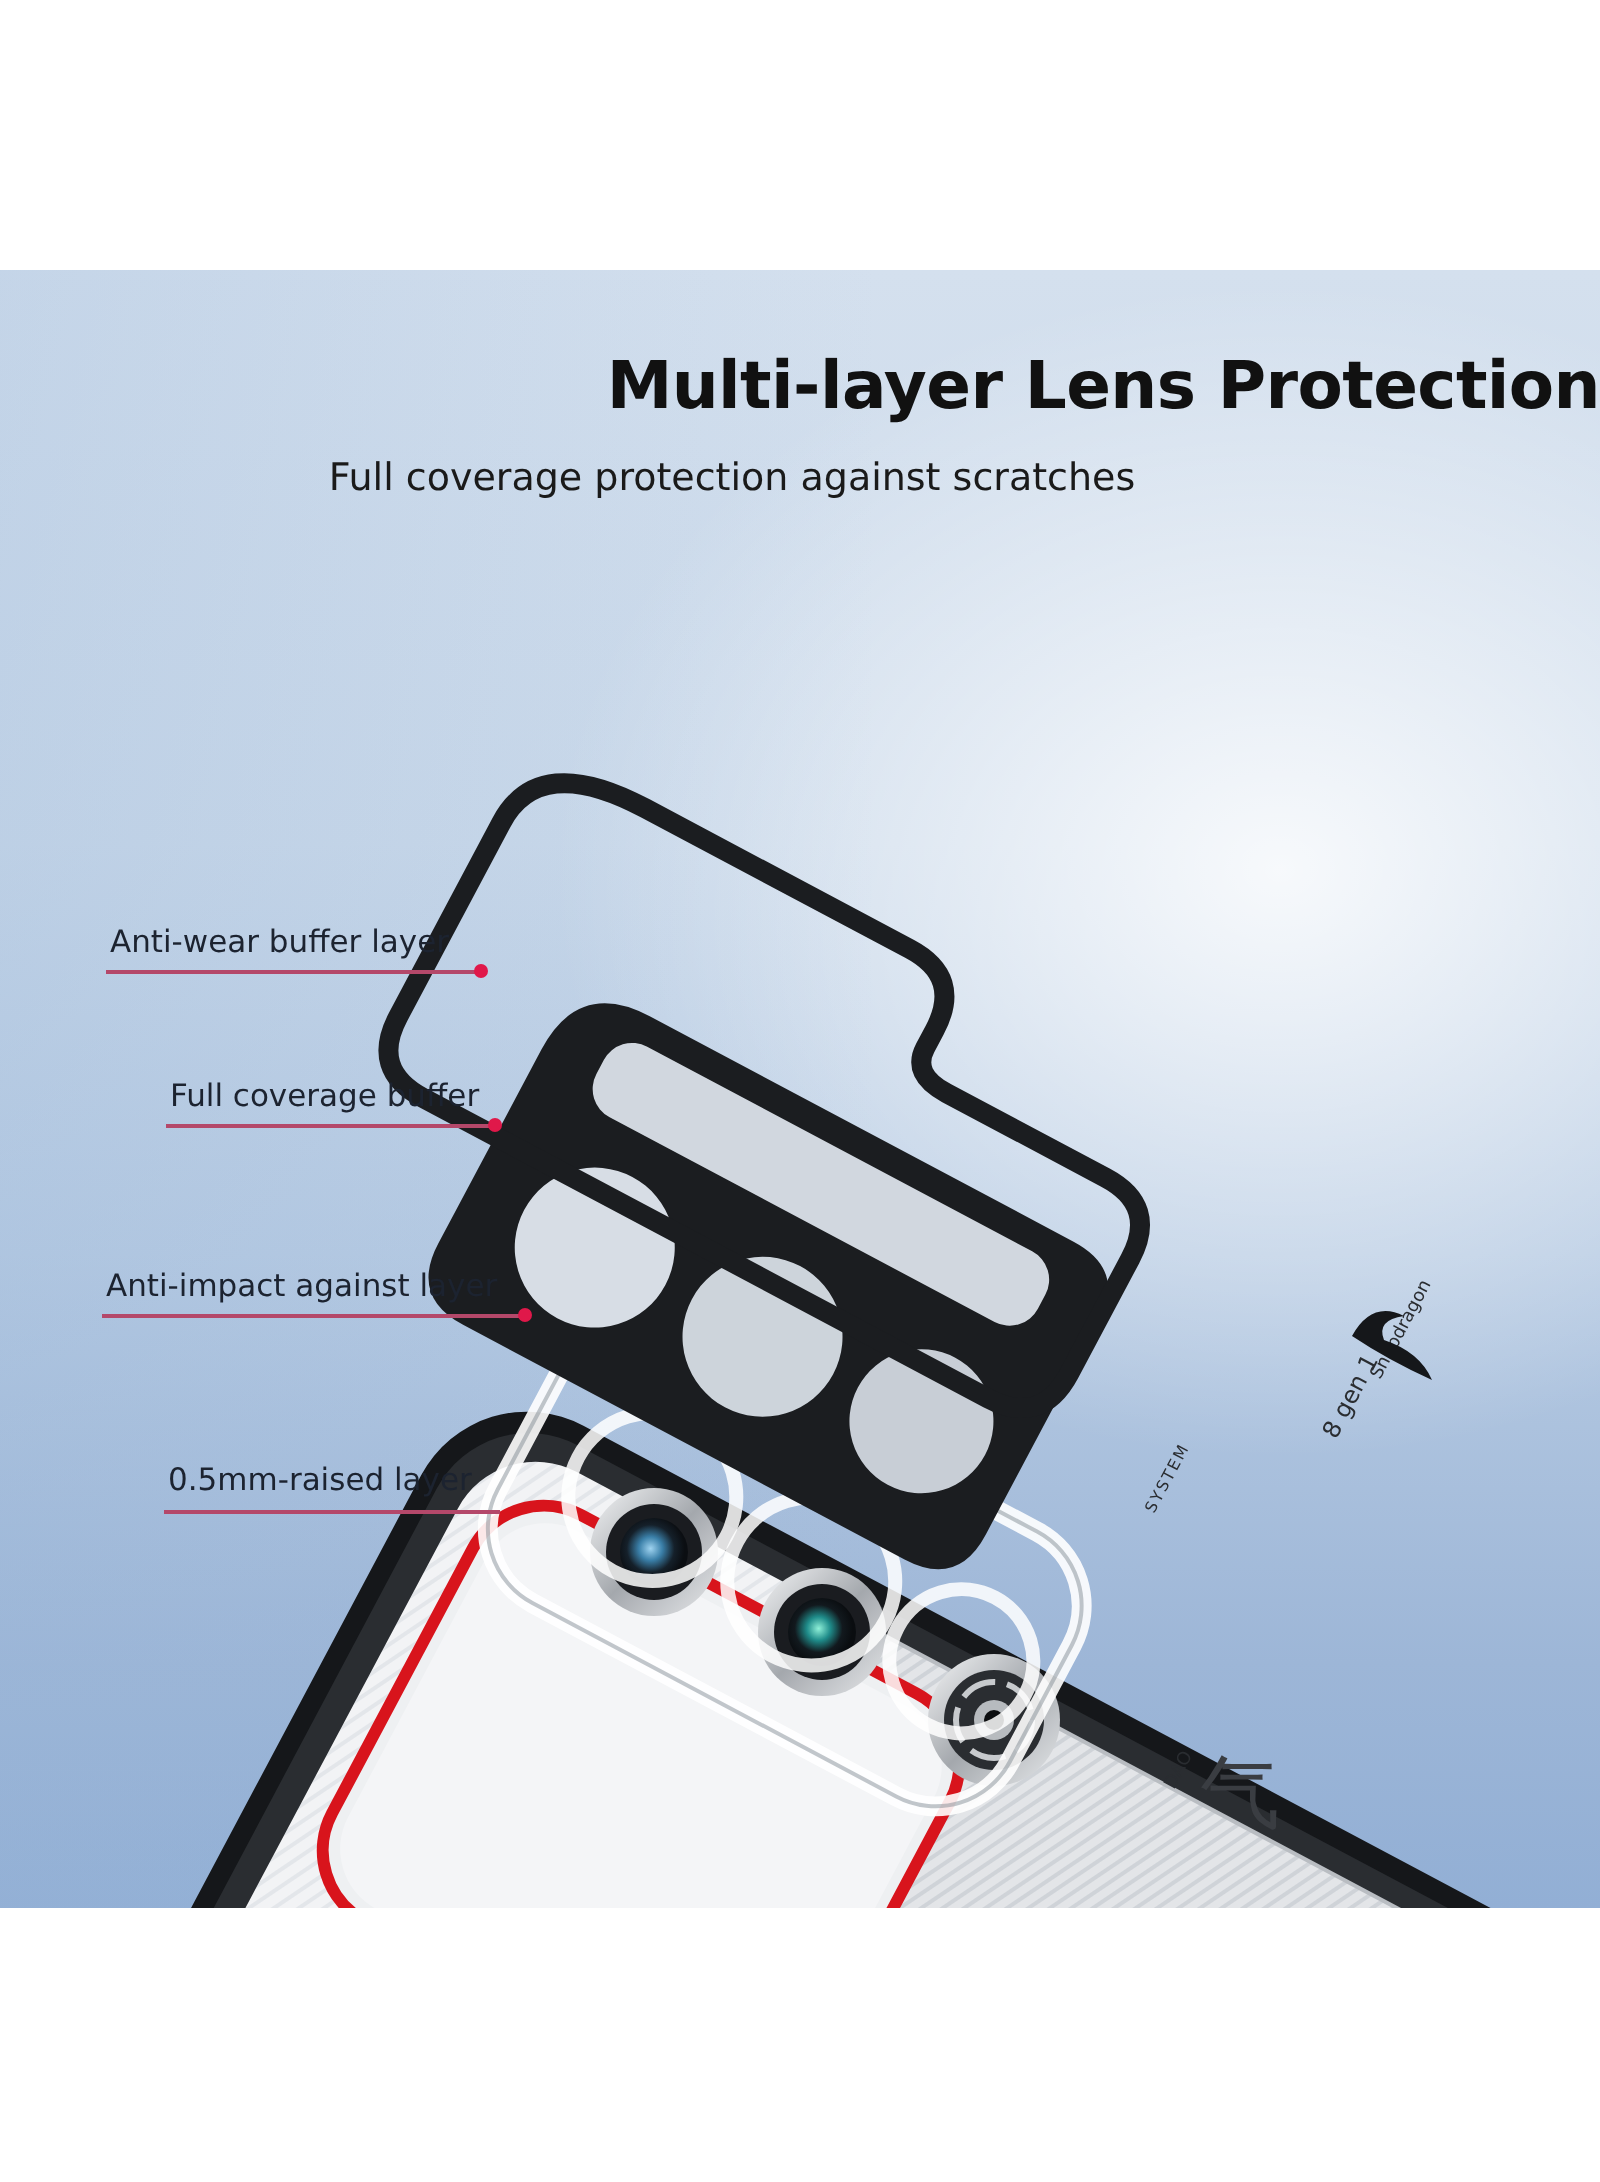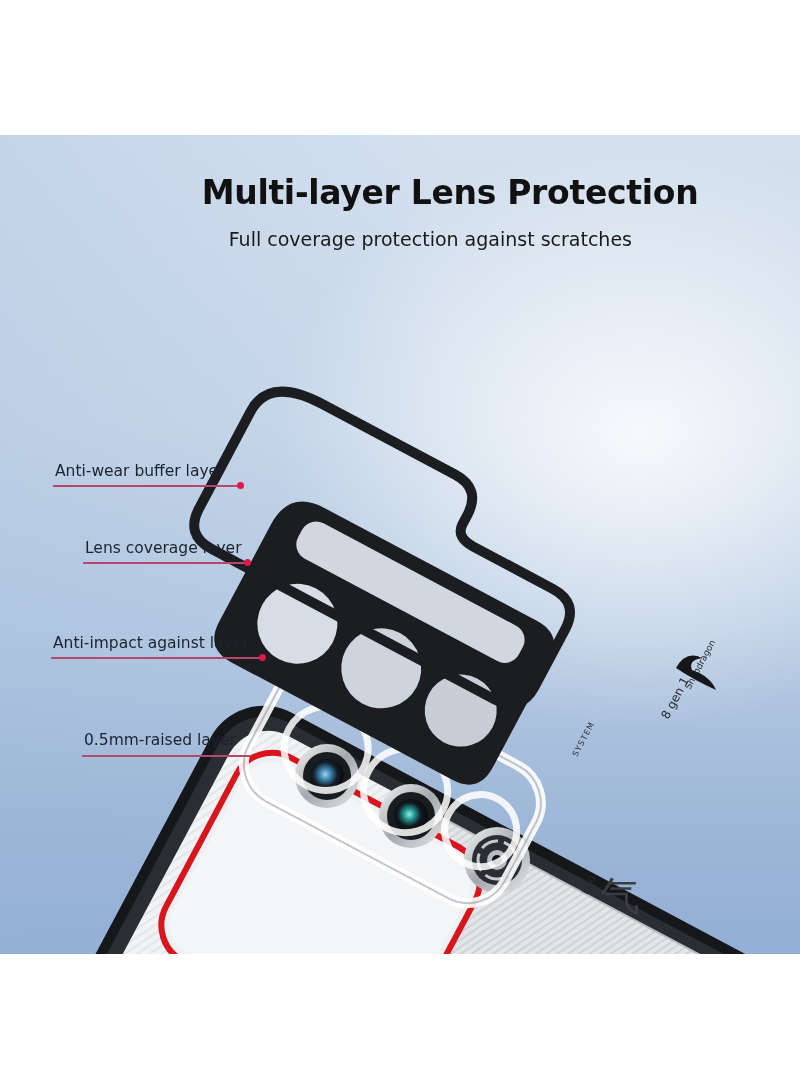--- a/index.html
+++ b/index.html
@@ -11,26 +11,26 @@
       position: absolute; left: 0; top: 135px; width: 800px; height: 819px; overflow: hidden;
       background:
         radial-gradient(ellipse 520px 420px at 640px 300px, rgba(255,255,255,0.85), rgba(255,255,255,0) 70%),
         linear-gradient(180deg, #d4e0ee 0%, #cad9ea 35%, #b7cbe3 60%, #9db6d7 85%, #92afd5 100%);
     }
     .panel::before {
       content: ""; position: absolute; inset: 0;
       background: linear-gradient(90deg, rgba(150,180,215,0.25) 0%, rgba(255,255,255,0) 55%);
     }
     .title {
-      position: absolute; left: 0; width: 800px; top: 173px; text-align: center; margin: 0;
+      position: absolute; left: 0; width: 800px; top: 173px; text-align: right; margin: 0;
       padding-left: 100px; box-sizing: border-box;
       font-size: 33px; font-weight: bold; color: #111111; letter-spacing: -0.3px;
     }
     .subtitle {
-      position: absolute; left: 0; width: 632px; top: 228px; text-align: right; margin: 0;
+      position: absolute; left: 0; width: 632px; top: 228px; text-align: center; margin: 0;
       padding-left: 100px; box-sizing: border-box;
       font-size: 19px; color: #1a1a1a;
     }
     .callout { position: absolute; color: #1c2330; font-size: 15.5px; white-space: nowrap; }
     .callout .line {
       position: absolute; height: 1.5px; background: #b4486a;
     }
     .callout .dot {
       position: absolute; width: 7px; height: 7px; border-radius: 50%; background: #e0184a;
     }
@@ -143,21 +143,21 @@
 <h1 class="title">Multi-layer Lens Protection</h1>
 <p class="subtitle">Full coverage protection against scratches</p>
 
 <div class="callout" style="left:55px; top:449px;margin-top:13px;">
   <span>Anti-wear buffer layer</span>
   <div class="line" style="left:-2px; top:23px; width:187px;"></div>
   <div class="dot" style="left:182px; top:20px;"></div>
 </div>
 
 <div class="callout" style="left:85px; top:539px;">
-  <span>Lens coverage layer</span>
+  <span>Full coverage buffer</span>
   <div class="line" style="left:-2px; top:23px; width:164px;"></div>
   <div class="dot" style="left:159px; top:20px;"></div>
 </div>
 
 <div class="callout" style="left:53px; top:634px;">
   <span>Anti-impact against layer</span>
   <div class="line" style="left:-2px; top:23px; width:211px;"></div>
   <div class="dot" style="left:206px; top:20px;"></div>
 </div>
 

